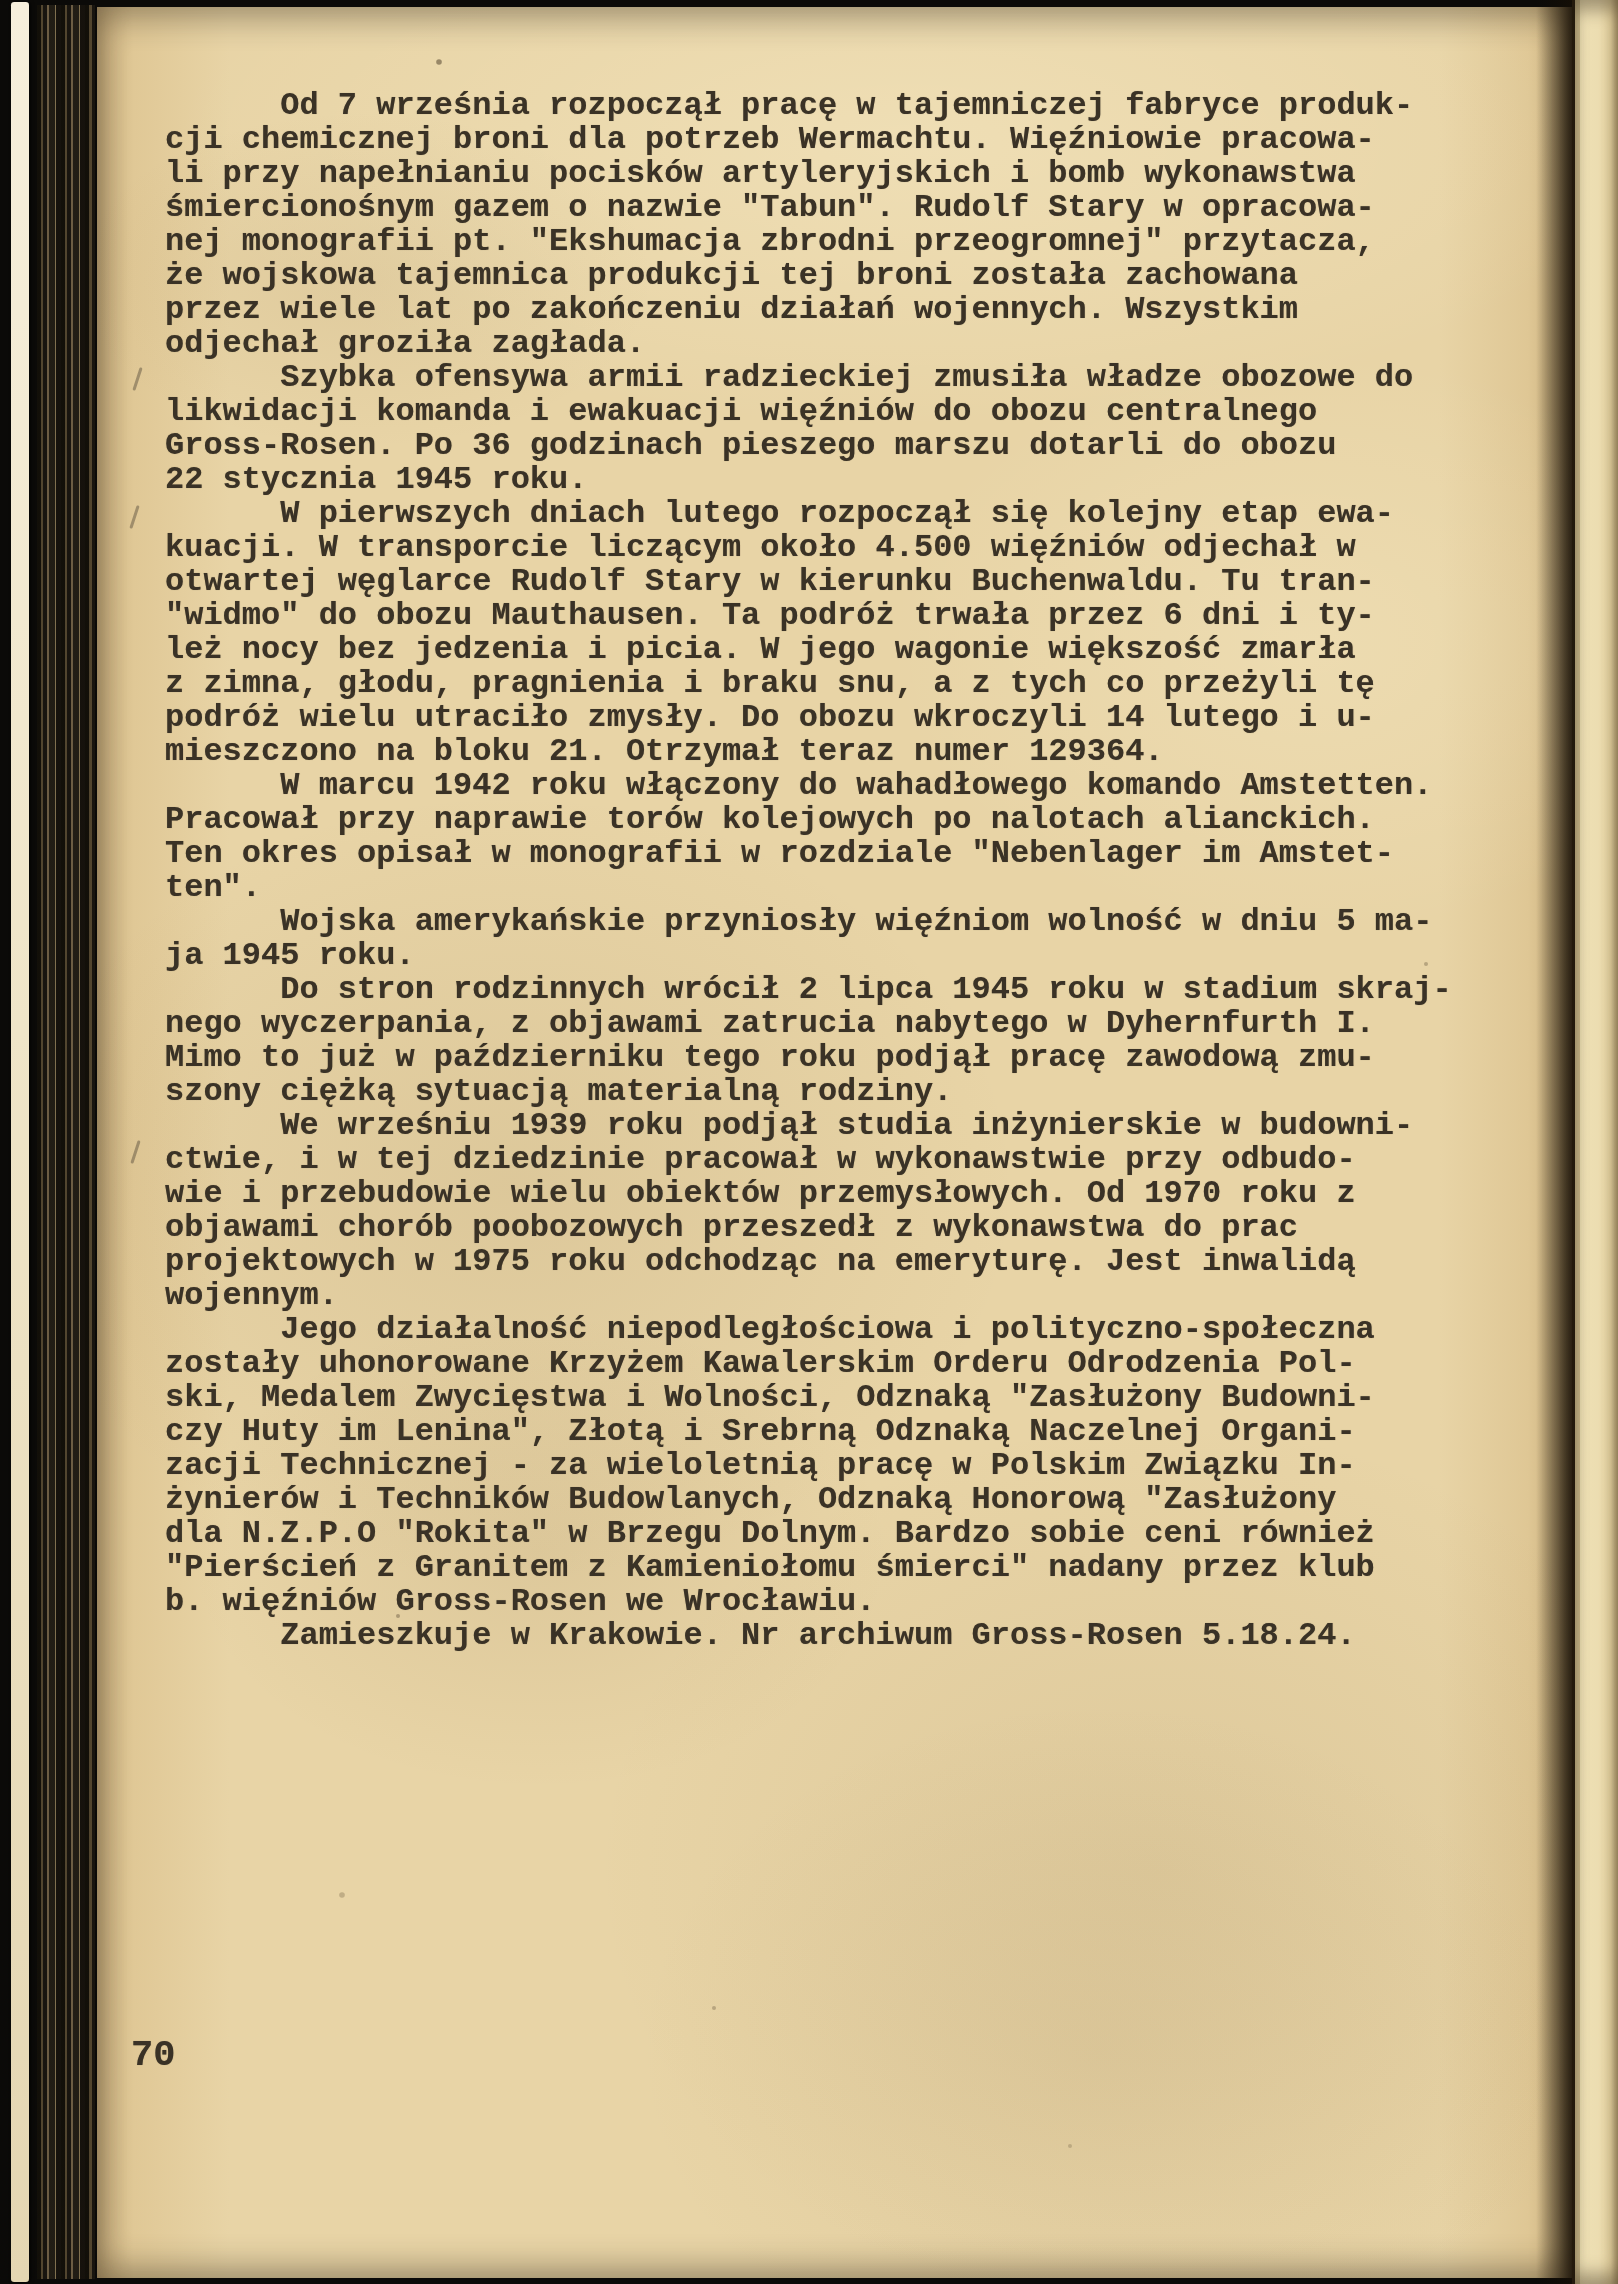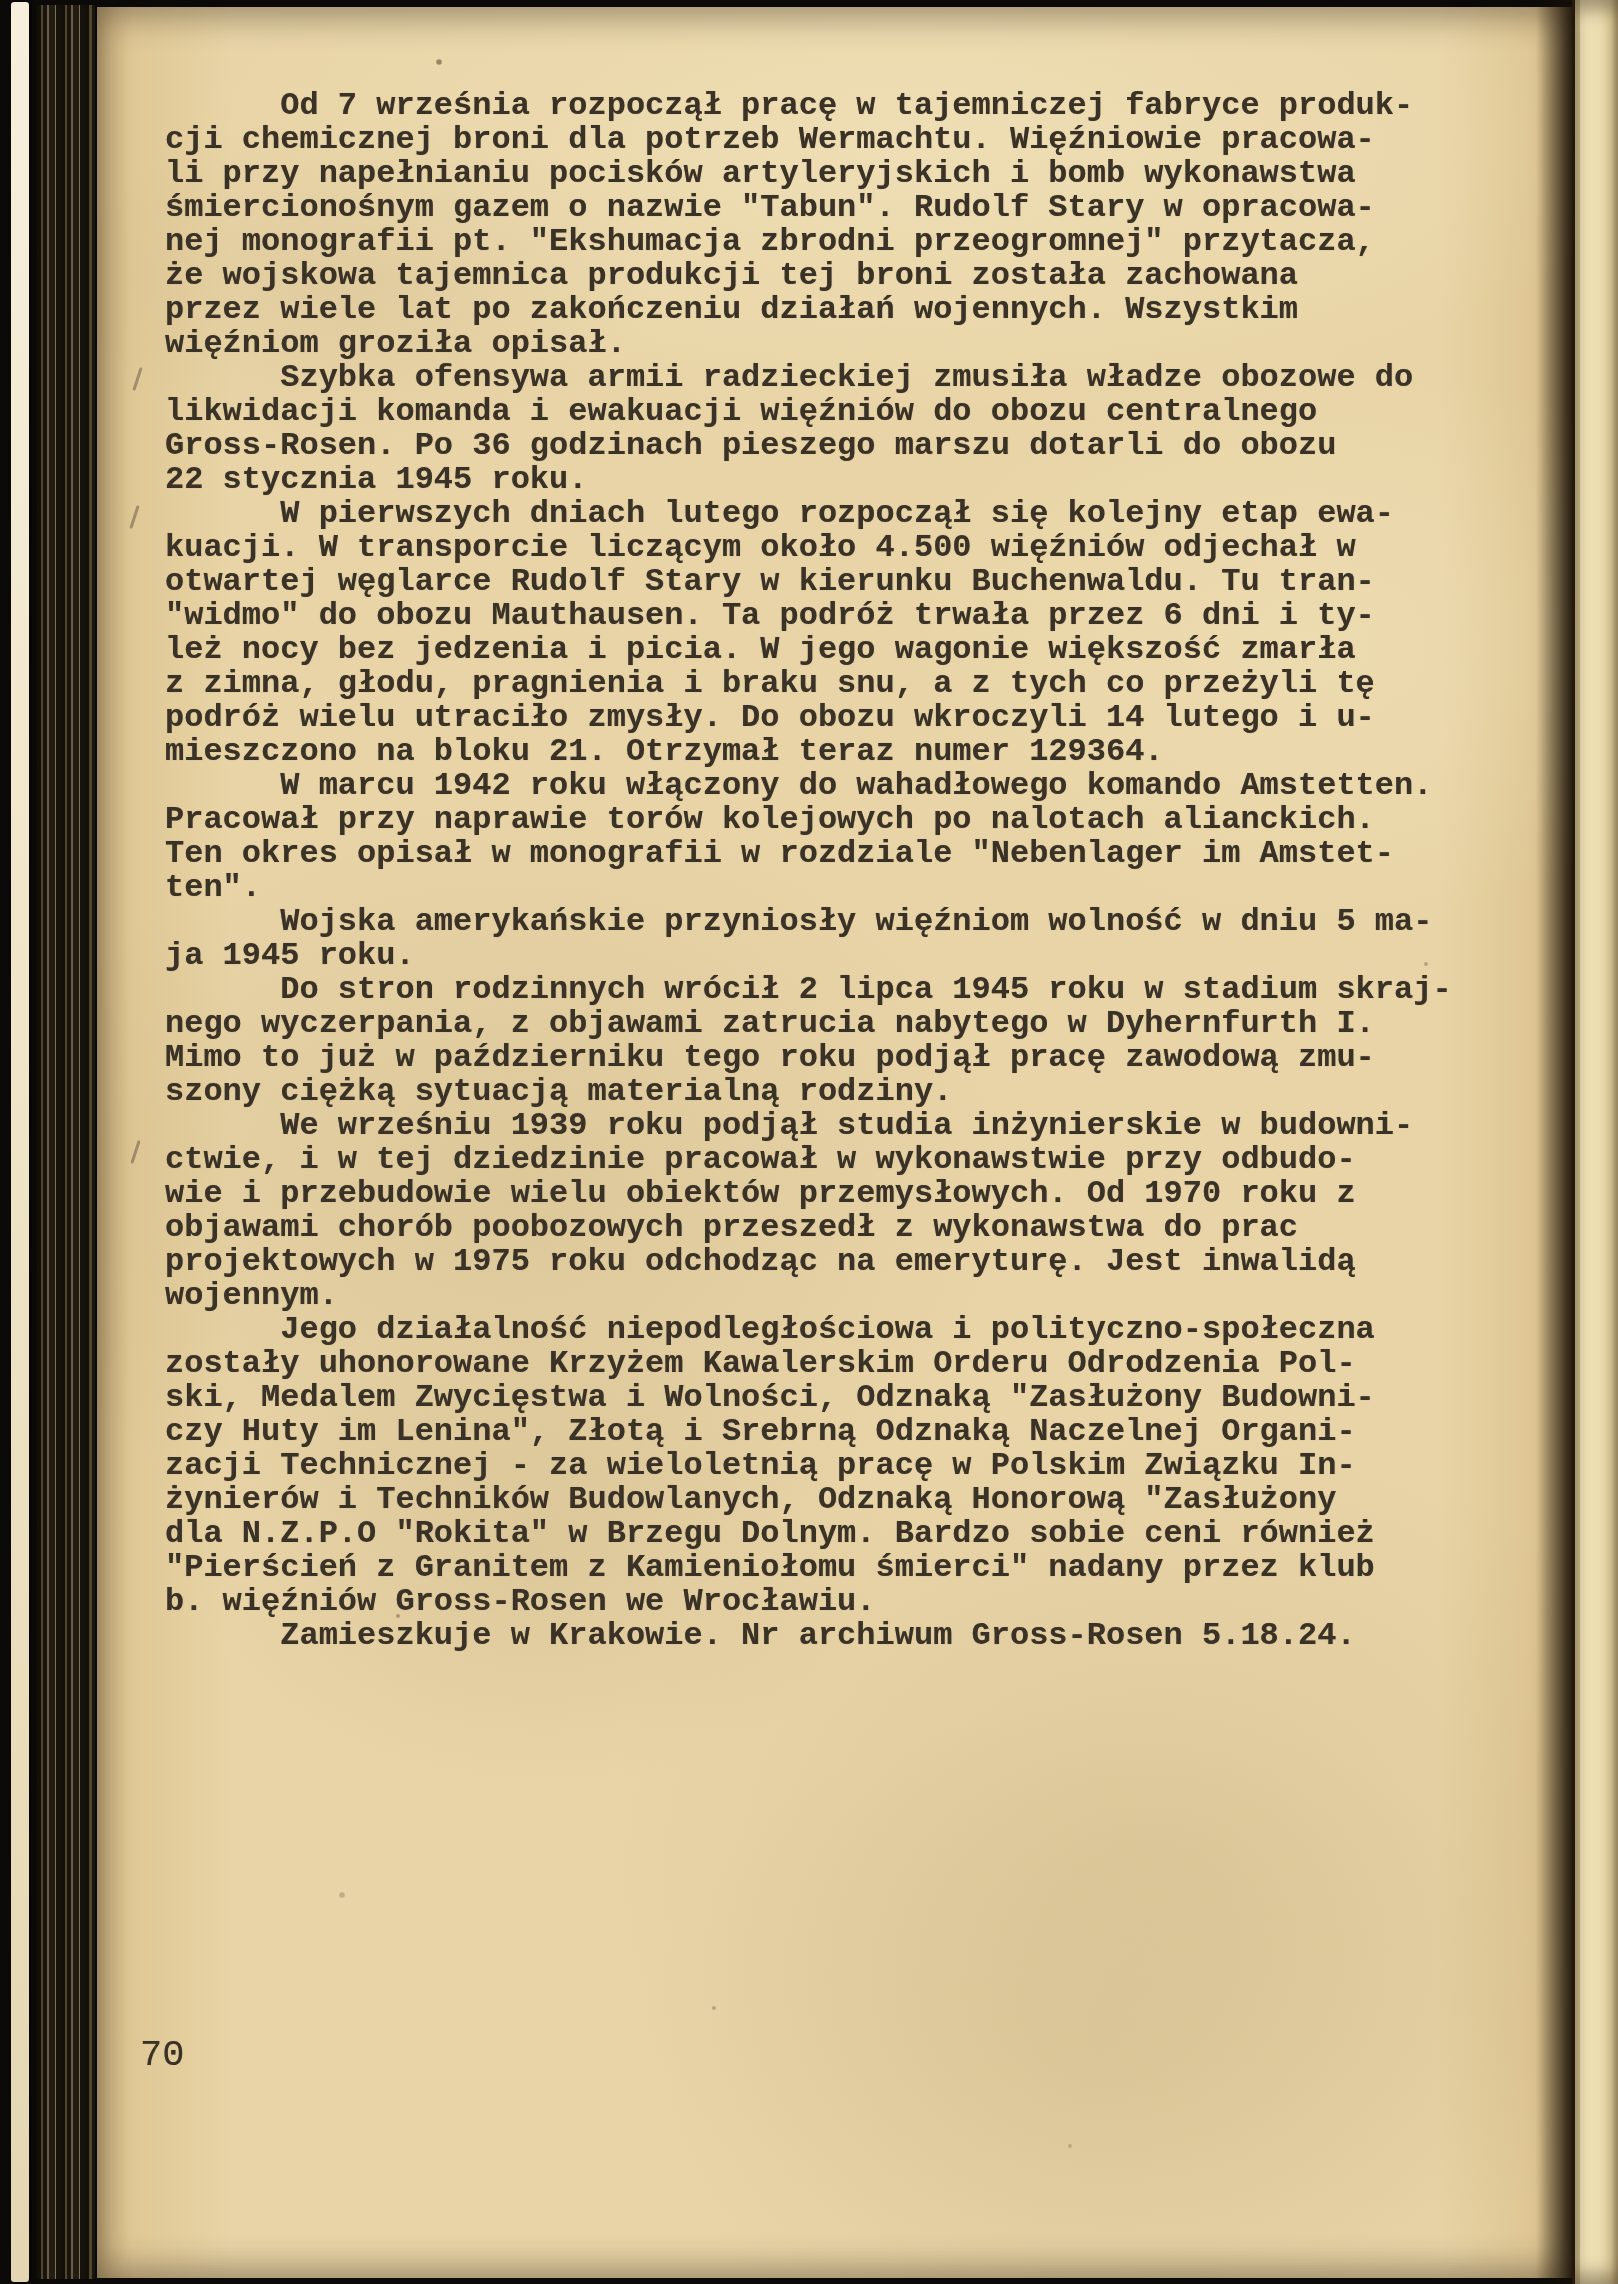--- a/index.html
+++ b/index.html
@@ -112,24 +112,24 @@
     font-weight: bold;
     color: #3a3226;
     text-shadow: 0 0 0.8px rgba(58,50,38,.45);
   }
   .tline {
     white-space: pre;
   }
 
   .folio {
     position: absolute;
-    left: 43px; top: 2027px;
+    left: 34px; top: 2027px;
     font-family: "Liberation Mono", "DejaVu Sans Mono", monospace;
     font-size: 37px;
-    font-weight: normal;
+    font-weight: bold;
     color: #3a3226;
     text-shadow: 0 0 0.8px rgba(58,50,38,.45);
   }
 
   
   .gutter {
     position: absolute;
     left: 1536px; top: 0; bottom: 0;
     width: 37px;
     background: linear-gradient(90deg, rgba(22,15,6,0) 0%, rgba(22,15,6,.5) 60%, rgba(22,15,6,.88) 100%);
@@ -165,21 +165,21 @@
 
     <div class="text-block">
         <div class="para">
           <div class="tline">      Od 7 września rozpoczął pracę w tajemniczej fabryce produk-</div>
           <div class="tline">cji chemicznej broni dla potrzeb Wermachtu. Więźniowie pracowa-</div>
           <div class="tline">li przy napełnianiu pocisków artyleryjskich i bomb wykonawstwa</div>
           <div class="tline">śmiercionośnym gazem o nazwie "Tabun". Rudolf Stary w opracowa-</div>
           <div class="tline">nej monografii pt. "Ekshumacja zbrodni przeogromnej" przytacza,</div>
           <div class="tline">że wojskowa tajemnica produkcji tej broni została zachowana</div>
           <div class="tline">przez wiele lat po zakończeniu działań wojennych. Wszystkim</div>
-          <div class="tline">więźniom groziła opisał.</div>
+          <div class="tline">odjechał groziła zagłada.</div>
         </div>
         <div class="para">
           <div class="tline">      Szybka ofensywa armii radzieckiej zmusiła władze obozowe do</div>
           <div class="tline">likwidacji komanda i ewakuacji więźniów do obozu centralnego</div>
           <div class="tline">Gross-Rosen. Po 36 godzinach pieszego marszu dotarli do obozu</div>
           <div class="tline">22 stycznia 1945 roku.</div>
         </div>
         <div class="para">
           <div class="tline">      W pierwszych dniach lutego rozpoczął się kolejny etap ewa-</div>
           <div class="tline">kuacji. W transporcie liczącym około 4.500 więźniów odjechał w</div>

